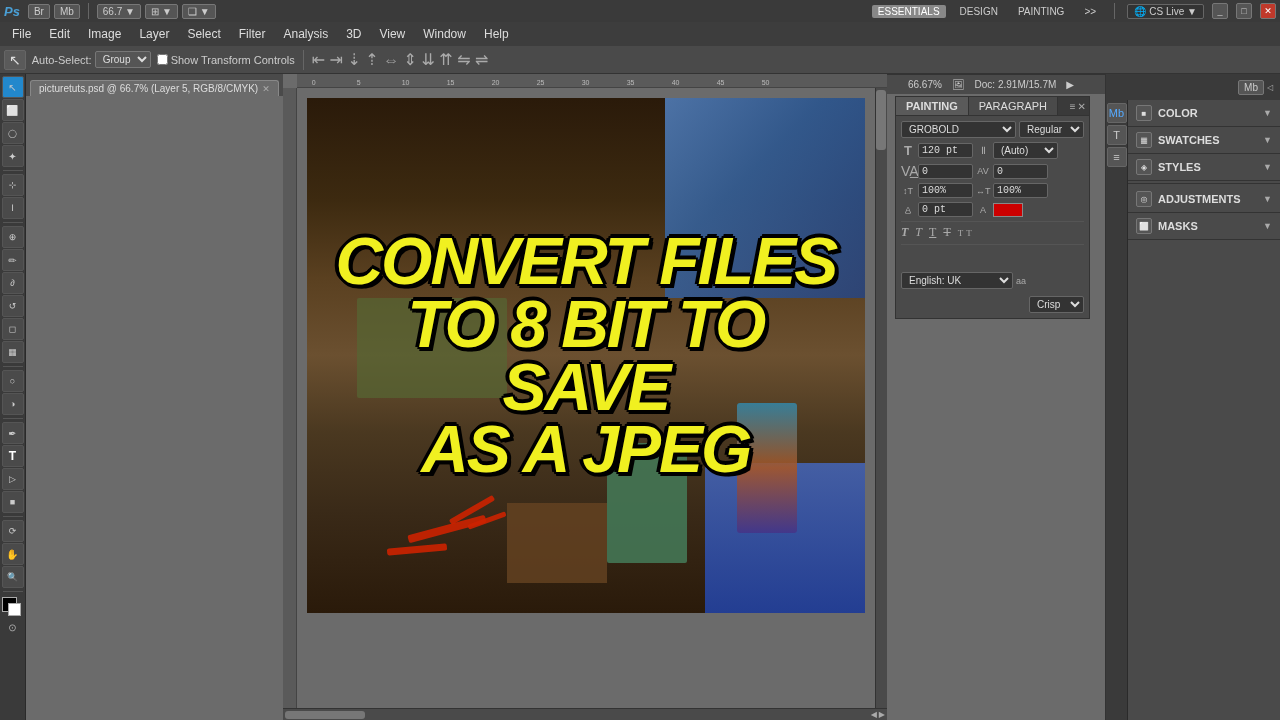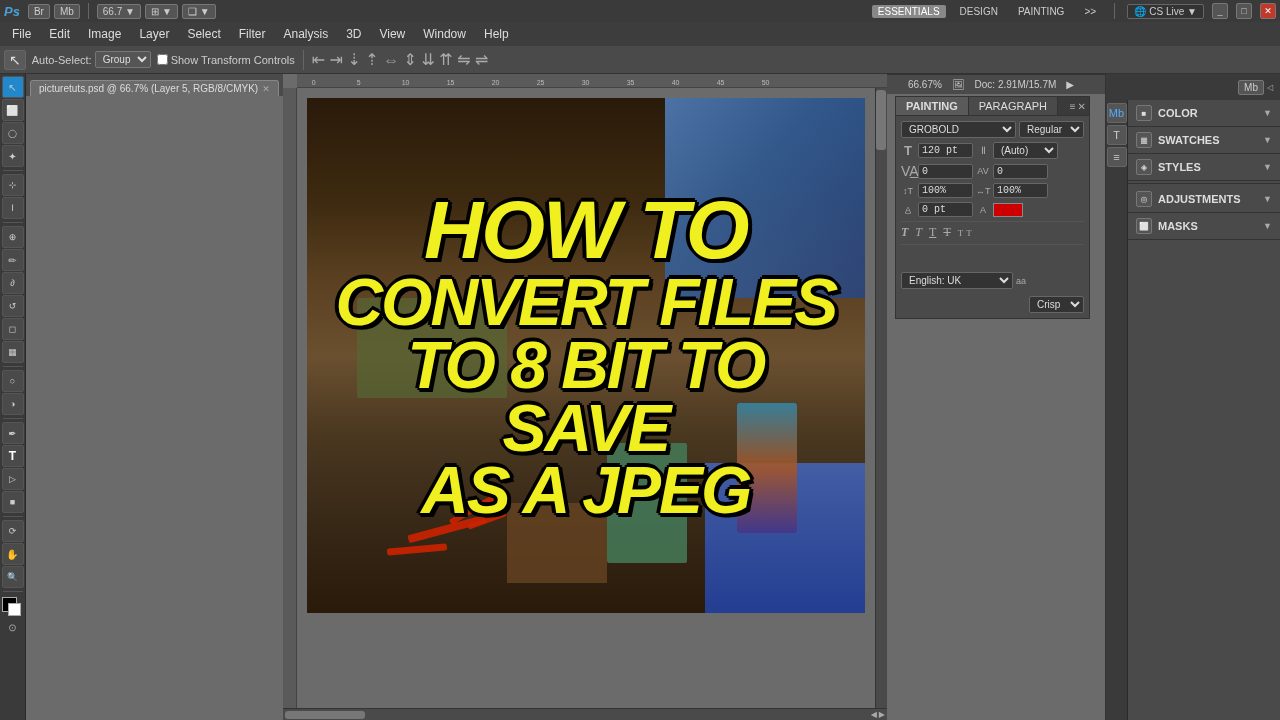--- a/index.html
+++ b/index.html
@@ -668,21 +668,20 @@
             <div style="position:absolute;bottom:60px;left:80px;width:60px;height:7px;
               background:#cc2200;opacity:0.9;z-index:3;transform:rotate(-5deg);border-radius:2px;"></div>
             <div style="position:absolute;bottom:90px;left:160px;width:40px;height:5px;
               background:#cc2200;opacity:0.9;z-index:3;transform:rotate(-20deg);border-radius:2px;"></div>
 
             <div style="position:absolute;bottom:80px;left:430px;width:60px;height:130px;
               background:linear-gradient(180deg,#3388aa 0%,#aa5522 50%,#443388 100%);
               opacity:0.85;z-index:3;border-radius:3px;"></div>
 
             <div id="canvas-text">
-              <div class="overlay-text">HOW TO</div>
               <div class="overlay-text overlay-text-lg">CONVERT FILES</div>
               <div class="overlay-text overlay-text-lg">TO 8 BIT TO SAVE</div>
               <div class="overlay-text overlay-text-lg">AS A JPEG</div>
             </div>
           </div>
         </div>
 
         <div id="v-scrollbar">
           <div style="width:10px;height:60px;background:#777;border-radius:3px;margin:2px auto;cursor:pointer;"></div>
         </div>

